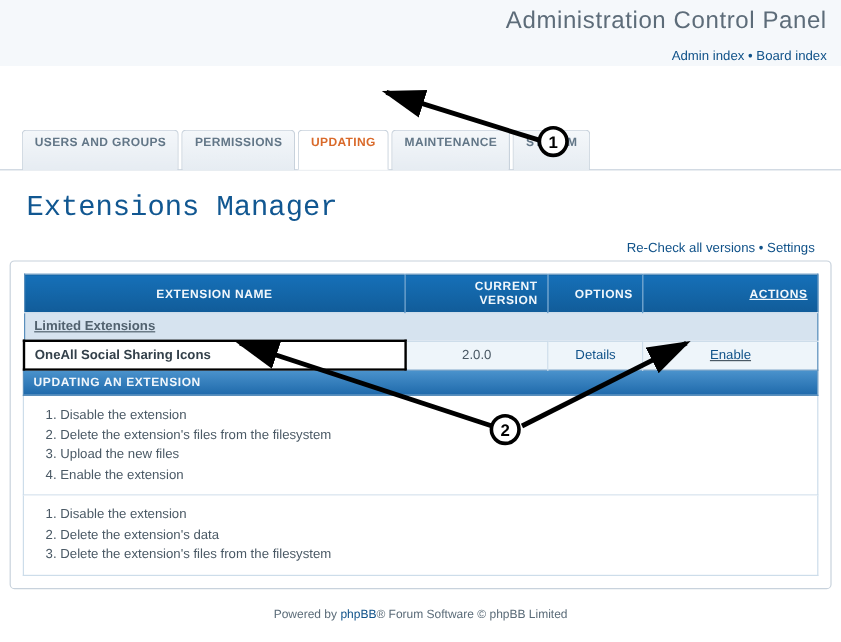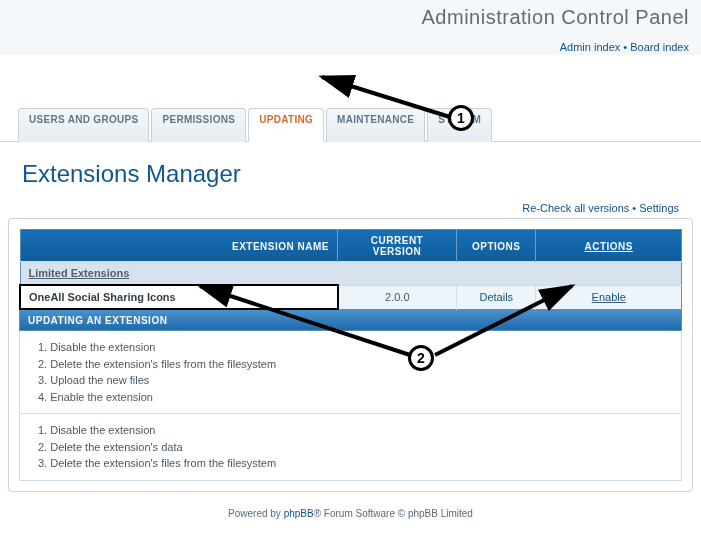--- a/index.html
+++ b/index.html
@@ -59,21 +59,21 @@
     background: #fff;
     border-bottom: 1px solid #fff;
   }
 
   .page-body {
     padding: 18px 22px 8px 22px;
   }
   .page-title {
     font-size: 24px;
     color: #115791;
-    font-family: Liberation Sans, sans-serif;
+    font-family: Liberation Mono, monospace;
     font-weight: normal;
     margin-bottom: 2px;
   }
   .page-desc { color: #6a7a87; line-height: 1.5; }
 
   .toplinks {
     text-align: right;
     padding: 4px 22px 4px 0;
     color: #105289;
   }
@@ -90,26 +90,26 @@
   table.ext {
     width: 100%;
     border-collapse: collapse;
     border: 1px solid #5a8fbc;
   }
   table.ext th {
     background: linear-gradient(#1670b8, #115c99);
     color: #f1f7fc;
     font-size: 10px;
     font-weight: bold;
-    text-align: right;
+    text-align: center;
     padding: 5px 8px 4px 8px;
     border-right: 1px solid #6aa0cc;
     letter-spacing: 0.5px;
   }
-  table.ext th.center { text-align: center; }
+  table.ext th.center { text-align: right; }
   table.ext td {
     padding: 5px 8px;
     border-top: 1px solid #cdddea;
     border-right: 1px solid #cdddea;
     background: #eef5fa;
     color: #4a5965;
   }
   table.ext td:last-child, table.ext th:last-child { border-right: none; text-decoration: underline; }
   tr.subhead td {
     background: #d6e3ef;

